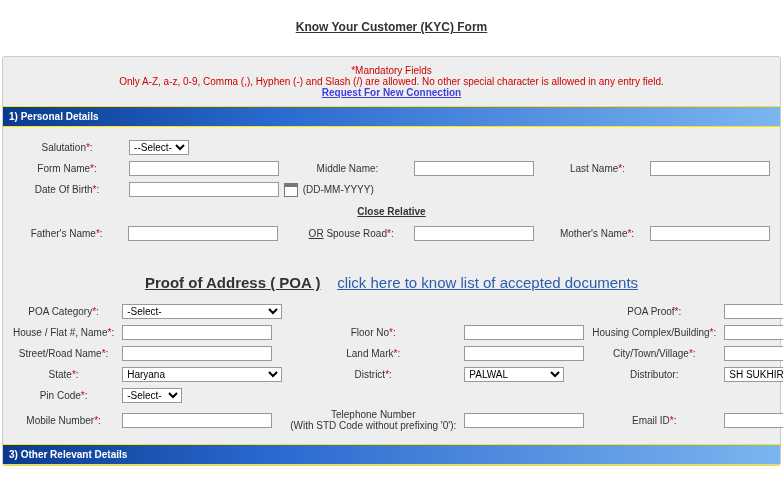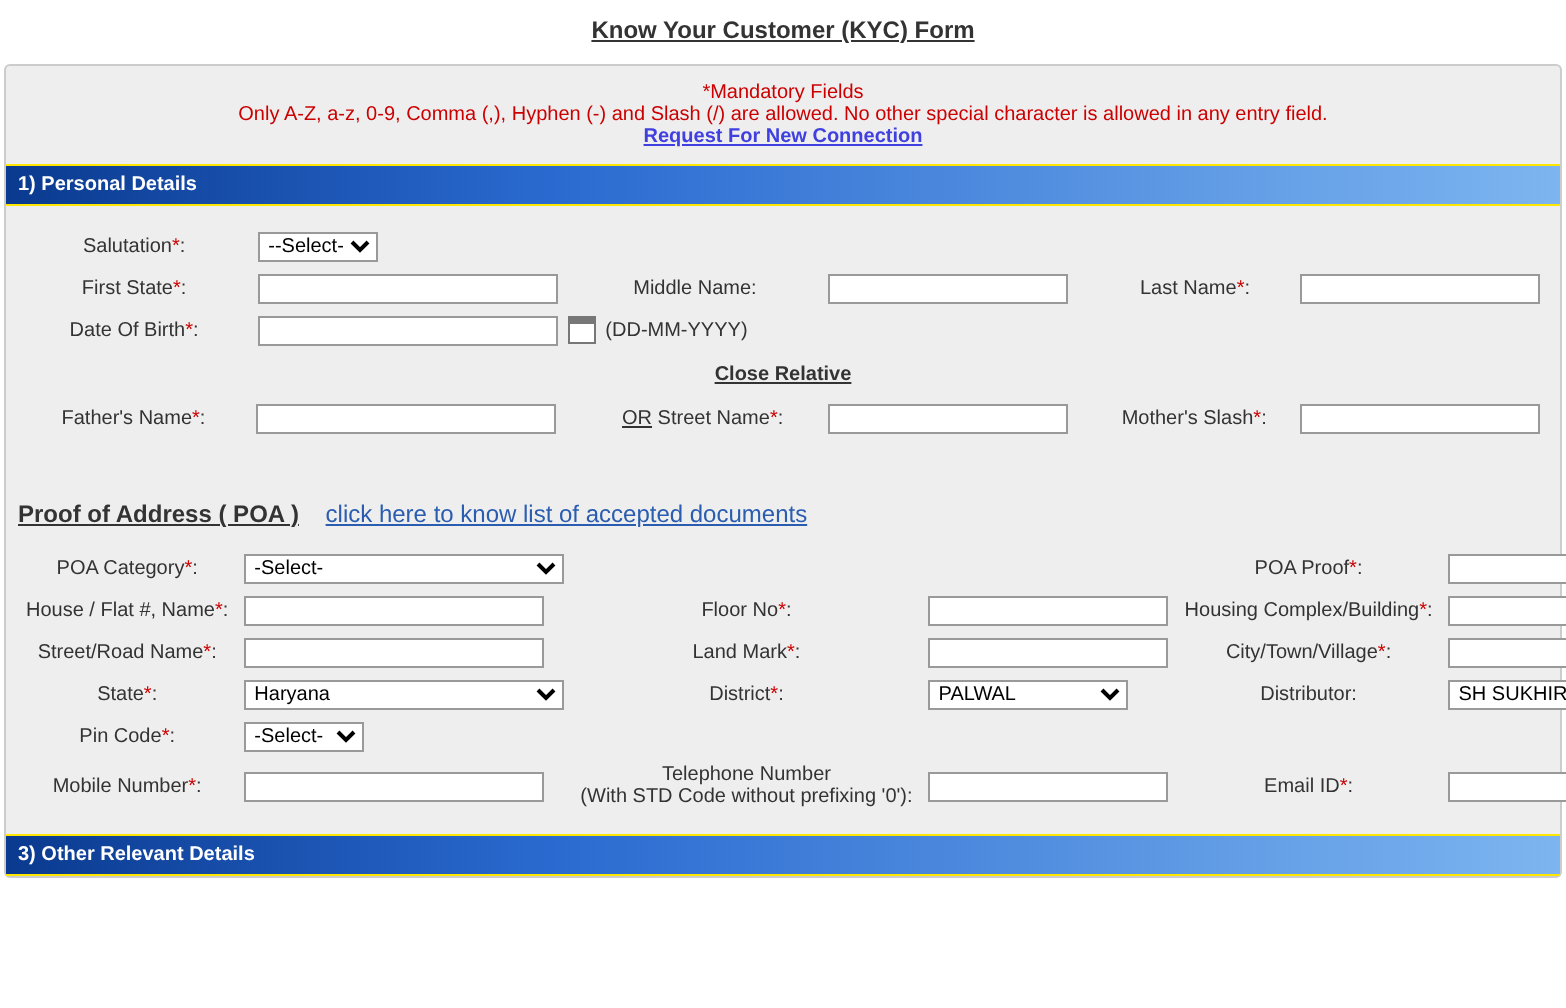--- a/index.html
+++ b/index.html
@@ -1,36 +1,36 @@
 <!DOCTYPE html>
 <html><head>
 <meta charset="utf-8">
 <style>
 *{box-sizing:border-box;margin:0;padding:0}
 body{font-family:Verdana,Arial,sans-serif;font-size:10px;color:#333;background:#fff;width:783px}
-.page-title{text-align:center;font-weight:bold;text-decoration:underline;font-size:12px;padding:8px 0}
+.page-title{text-align:center;font-weight:bold;text-decoration:underline;font-size:12px;padding:20px 0}
 .outer{border:1px solid #ccc;border-radius:3px;background:#eeeeee;margin:2px}
 .notice{text-align:center;padding:8px 16px}
 .notice .mand{color:#c00}
 .notice .rule{color:#c00}
 .notice a{color:#4040e0;font-weight:bold}
 .section-header{background:linear-gradient(to right,#0a3a8f 0%,#2a6ad0 35%,#7db5f0 100%);color:#fff;font-weight:bold;font-size:10px;padding:4px 6px;border-top:1px solid #ffe600;border-bottom:1px solid #ffe600}
 .section-body{padding:10px 6px}
 table.form{width:100%;border-collapse:collapse}
 table.form td{padding:3px 4px;vertical-align:middle;font-size:10px}
 td.lbl{text-align:center;color:#333;white-space:nowrap}
 td.lbl .ast{color:#c00}
 input[type=text]{font-size:10px;padding:1px 2px;border:1px solid #999;background:#fff}
 select{font-size:10px;border:1px solid #999;background:#fff}
 .w-sm{width:60px}
 .w-md{width:150px}
 .w-lg{width:120px}
 .w-xl{width:160px}
 .sub-head{text-align:center;font-weight:bold;text-decoration:underline;font-size:10px;padding:6px 0}
-.poa-head{padding:10px 0;font-size:12px}
+.poa-head{text-align:center;padding:10px 0;font-size:15px}
 .poa-head b{text-decoration:underline}
 .poa-head a{color:#2a5db0;text-decoration:underline}
 .cal-icon{display:inline-block;width:14px;height:14px;border:1px solid #777;background:#fff;position:relative;vertical-align:middle;margin:0 2px}
 .cal-icon:before{content:"";position:absolute;top:0;left:0;right:0;height:3px;background:#777}
 </style>
 </head>
 <body>
 
 <div class="page-title">Know Your Customer (KYC) Form</div>
 
@@ -48,21 +48,21 @@
       <tbody>
           <tr>
         <td class="lbl" style="width:120px"><span>Salutation</span><span class="ast">*</span>:</td>
         <td style="width:160px"><select class="w-sm"><option>--Select--</option></select></td>
         <td></td>
             <td></td>
             <td></td>
             <td></td>
       </tr>
       <tr>
-        <td class="lbl"><span>First State</span><span class="ast">*</span>:</td>
+        <td class="lbl"><span>Form Name</span><span class="ast">*</span>:</td>
         <td><input type="text" class="w-md" style=""></td>
         <td class="lbl" style="width:130px"><span>Middle Name:</span></td>
         <td style="width:140px"><input type="text" class="w-lg" style=""></td>
         <td class="lbl" style="width:100px"><span>Last Name</span><span class="ast">*</span>:</td>
         <td><input type="text" class="w-lg" style=""></td>
       </tr>
       <tr>
         <td class="lbl"><span>Date Of Birth</span><span class="ast">*</span>:</td>
         <td colspan="5">
           <input type="text" class="w-md" style="">
@@ -73,23 +73,23 @@
     </tbody>
       </table>
 
     <div class="sub-head">Close Relative</div>
 
     <table class="form">
       <tbody>
           <tr>
         <td class="lbl" style="width:120px"><span>Father's Name</span><span class="ast">*</span>:</td>
         <td style="width:170px"><input type="text" class="w-md" style=""></td>
-        <td class="lbl" style="width:120px"><span style="text-decoration:underline">OR</span> <span>Street Name</span><span class="ast">*</span>:</td>
+        <td class="lbl" style="width:120px"><span style="text-decoration:underline">OR</span> <span>Spouse Road</span><span class="ast">*</span>:</td>
         <td style="width:140px"><input type="text" class="w-lg" style=""></td>
-        <td class="lbl" style="width:100px"><span>Mother's Slash</span><span class="ast">*</span>:</td>
+        <td class="lbl" style="width:100px"><span>Mother's Name</span><span class="ast">*</span>:</td>
         <td><input type="text" class="w-lg" style=""></td>
       </tr>
     </tbody>
       </table>
   </div>
 
   <div class="section-body">
 
     <div class="poa-head">
       <b>Proof of Address ( POA )</b>&nbsp;&nbsp;&nbsp;

